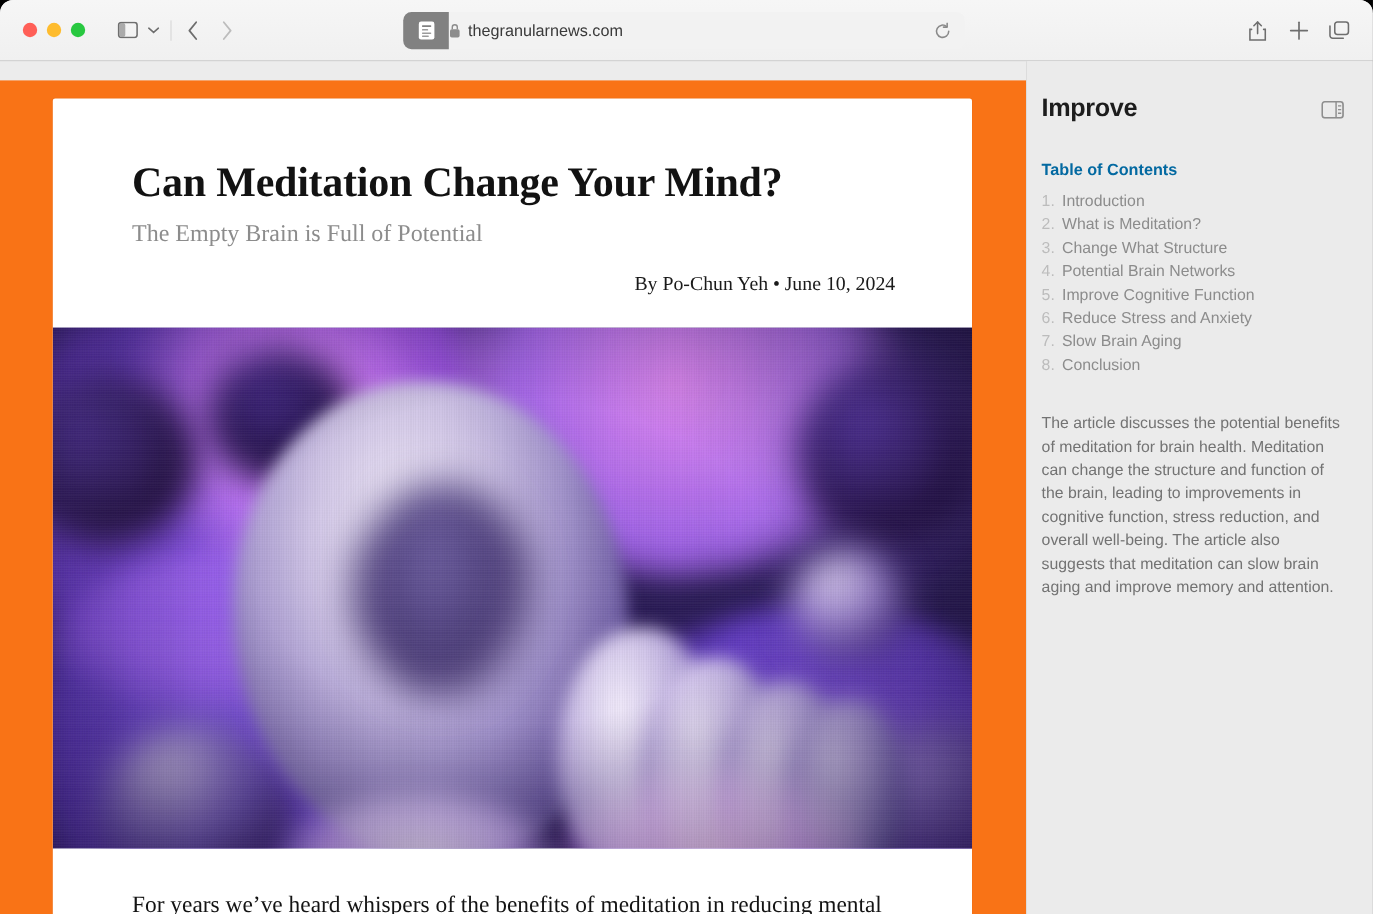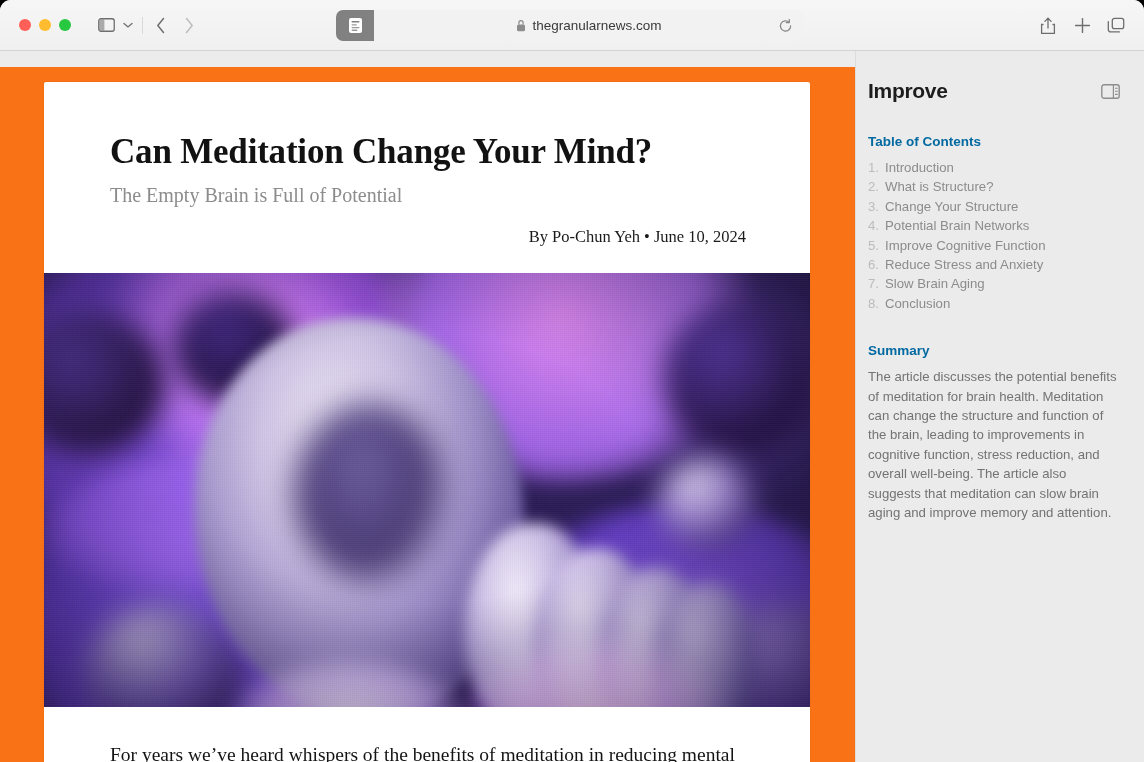--- a/index.html
+++ b/index.html
@@ -86,21 +86,21 @@
     z-index: 2;
   }
   #url-field {
     flex: 1;
     background: #f2f2f2;
     border-radius: 0 7px 7px 0;
     margin-left: -6px;
     padding-left: 6px;
     display: flex;
     align-items: center;
-    justify-content: center;
+    justify-content: flex-start;
     position: relative;
   }
   #url-inner {
     display: flex;
     align-items: center;
     gap: 6px;
     font-size: 13.5px;
     color: #3a3a3a;
   }
   #reload-icon {
@@ -423,25 +423,25 @@
 
     <div id="toc-block">
       <div class="sb-section-title">Table of Contents</div>
       <ul id="toc-list">
         <li>
             <span class="num">1.</span>
             <span>Introduction</span>
           </li>
         <li>
             <span class="num">2.</span>
-            <span>What is Structure?</span>
+            <span>What is Meditation?</span>
           </li>
         <li>
             <span class="num">3.</span>
-            <span>Change Your Structure</span>
+            <span>Change What Structure</span>
           </li>
         <li>
             <span class="num">4.</span>
             <span>Potential Brain Networks</span>
           </li>
         <li>
             <span class="num">5.</span>
             <span>Improve Cognitive Function</span>
           </li>
         <li>
@@ -453,18 +453,17 @@
             <span>Slow Brain Aging</span>
           </li>
         <li>
             <span class="num">8.</span>
             <span>Conclusion</span>
           </li>
       </ul>
     </div>
 
     <div id="summary-block">
-      <div class="sb-section-title">Summary</div>
       <div id="summary-text">The article discusses the potential benefits of meditation for brain health. Meditation can change the structure and function of the brain, leading to improvements in cognitive function, stress reduction, and overall well-being. The article also suggests that meditation can slow brain aging and improve memory and attention.</div>
     </div>
   </div>
 
 </div>
 
 </body></html>

